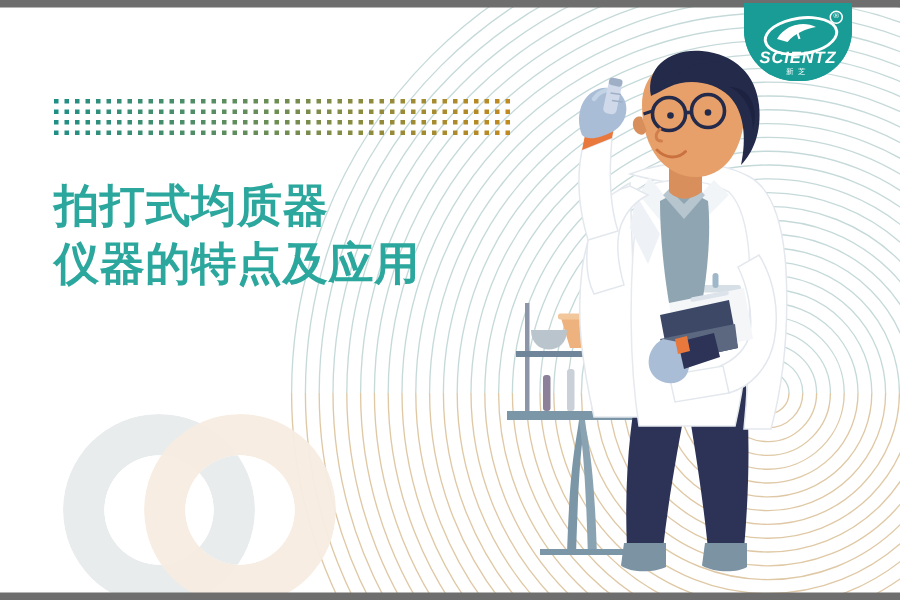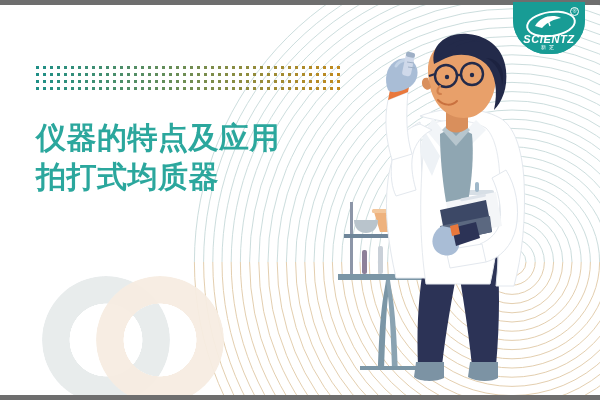--- a/index.html
+++ b/index.html
@@ -56,21 +56,21 @@
   .headline .line{
     display:block;
     font-size:30px;
     font-weight:bold;
     color:#2ba79d;
     white-space:nowrap;
   }
 
   
   .logo{
-    position:absolute;right:15px;top:2px;z-index:70;
+    position:absolute;right:32px;top:2px;z-index:70;
     width:72px;height:52px;
   }
   .logo-shield{
     position:absolute;inset:0;
     background:#189c95;
     border-radius:0 0 34px 34px;
     box-shadow:inset 0 0 0 1px #189c95;
   }
   .logo-ellipse{
     position:absolute;left:13px;top:9px;width:46px;height:22px;
@@ -198,22 +198,22 @@
   <div class="donut warm"></div>
 
   <div class="dotgrid" id="dotgrid">
       <span class="dotrow"><i style="background: rgb(31, 143, 134);"></i><i style="background: rgb(35, 143, 132);"></i><i style="background: rgb(38, 143, 129);"></i><i style="background: rgb(42, 143, 127);"></i><i style="background: rgb(46, 143, 124);"></i><i style="background: rgb(50, 142, 122);"></i><i style="background: rgb(53, 142, 119);"></i><i style="background: rgb(57, 142, 117);"></i><i style="background: rgb(61, 142, 115);"></i><i style="background: rgb(65, 142, 112);"></i><i style="background: rgb(68, 142, 110);"></i><i style="background: rgb(72, 142, 107);"></i><i style="background: rgb(76, 142, 105);"></i><i style="background: rgb(80, 141, 103);"></i><i style="background: rgb(83, 141, 100);"></i><i style="background: rgb(87, 141, 98);"></i><i style="background: rgb(91, 141, 95);"></i><i style="background: rgb(95, 141, 93);"></i><i style="background: rgb(98, 141, 90);"></i><i style="background: rgb(102, 141, 88);"></i><i style="background: rgb(106, 141, 86);"></i><i style="background: rgb(110, 141, 83);"></i><i style="background: rgb(113, 140, 81);"></i><i style="background: rgb(117, 140, 78);"></i><i style="background: rgb(121, 140, 76);"></i><i style="background: rgb(125, 140, 74);"></i><i style="background: rgb(128, 140, 71);"></i><i style="background: rgb(132, 140, 69);"></i><i style="background: rgb(136, 140, 66);"></i><i style="background: rgb(140, 140, 64);"></i><i style="background: rgb(143, 140, 61);"></i><i style="background: rgb(147, 139, 59);"></i><i style="background: rgb(151, 139, 57);"></i><i style="background: rgb(155, 139, 54);"></i><i style="background: rgb(158, 139, 52);"></i><i style="background: rgb(162, 139, 49);"></i><i style="background: rgb(166, 139, 47);"></i><i style="background: rgb(170, 139, 45);"></i><i style="background: rgb(173, 139, 42);"></i><i style="background: rgb(177, 138, 40);"></i><i style="background: rgb(181, 138, 37);"></i><i style="background: rgb(185, 138, 35);"></i><i style="background: rgb(188, 138, 32);"></i><i style="background: rgb(192, 138, 30);"></i></span>
       <span class="dotrow"><i style="background: rgb(31, 143, 134);"></i><i style="background: rgb(35, 143, 132);"></i><i style="background: rgb(38, 143, 129);"></i><i style="background: rgb(42, 143, 127);"></i><i style="background: rgb(46, 143, 124);"></i><i style="background: rgb(50, 142, 122);"></i><i style="background: rgb(53, 142, 119);"></i><i style="background: rgb(57, 142, 117);"></i><i style="background: rgb(61, 142, 115);"></i><i style="background: rgb(65, 142, 112);"></i><i style="background: rgb(68, 142, 110);"></i><i style="background: rgb(72, 142, 107);"></i><i style="background: rgb(76, 142, 105);"></i><i style="background: rgb(80, 141, 103);"></i><i style="background: rgb(83, 141, 100);"></i><i style="background: rgb(87, 141, 98);"></i><i style="background: rgb(91, 141, 95);"></i><i style="background: rgb(95, 141, 93);"></i><i style="background: rgb(98, 141, 90);"></i><i style="background: rgb(102, 141, 88);"></i><i style="background: rgb(106, 141, 86);"></i><i style="background: rgb(110, 141, 83);"></i><i style="background: rgb(113, 140, 81);"></i><i style="background: rgb(117, 140, 78);"></i><i style="background: rgb(121, 140, 76);"></i><i style="background: rgb(125, 140, 74);"></i><i style="background: rgb(128, 140, 71);"></i><i style="background: rgb(132, 140, 69);"></i><i style="background: rgb(136, 140, 66);"></i><i style="background: rgb(140, 140, 64);"></i><i style="background: rgb(143, 140, 61);"></i><i style="background: rgb(147, 139, 59);"></i><i style="background: rgb(151, 139, 57);"></i><i style="background: rgb(155, 139, 54);"></i><i style="background: rgb(158, 139, 52);"></i><i style="background: rgb(162, 139, 49);"></i><i style="background: rgb(166, 139, 47);"></i><i style="background: rgb(170, 139, 45);"></i><i style="background: rgb(173, 139, 42);"></i><i style="background: rgb(177, 138, 40);"></i><i style="background: rgb(181, 138, 37);"></i><i style="background: rgb(185, 138, 35);"></i><i style="background: rgb(188, 138, 32);"></i><i style="background: rgb(192, 138, 30);"></i></span>
       <span class="dotrow"><i style="background: rgb(31, 143, 134);"></i><i style="background: rgb(35, 143, 132);"></i><i style="background: rgb(38, 143, 129);"></i><i style="background: rgb(42, 143, 127);"></i><i style="background: rgb(46, 143, 124);"></i><i style="background: rgb(50, 142, 122);"></i><i style="background: rgb(53, 142, 119);"></i><i style="background: rgb(57, 142, 117);"></i><i style="background: rgb(61, 142, 115);"></i><i style="background: rgb(65, 142, 112);"></i><i style="background: rgb(68, 142, 110);"></i><i style="background: rgb(72, 142, 107);"></i><i style="background: rgb(76, 142, 105);"></i><i style="background: rgb(80, 141, 103);"></i><i style="background: rgb(83, 141, 100);"></i><i style="background: rgb(87, 141, 98);"></i><i style="background: rgb(91, 141, 95);"></i><i style="background: rgb(95, 141, 93);"></i><i style="background: rgb(98, 141, 90);"></i><i style="background: rgb(102, 141, 88);"></i><i style="background: rgb(106, 141, 86);"></i><i style="background: rgb(110, 141, 83);"></i><i style="background: rgb(113, 140, 81);"></i><i style="background: rgb(117, 140, 78);"></i><i style="background: rgb(121, 140, 76);"></i><i style="background: rgb(125, 140, 74);"></i><i style="background: rgb(128, 140, 71);"></i><i style="background: rgb(132, 140, 69);"></i><i style="background: rgb(136, 140, 66);"></i><i style="background: rgb(140, 140, 64);"></i><i style="background: rgb(143, 140, 61);"></i><i style="background: rgb(147, 139, 59);"></i><i style="background: rgb(151, 139, 57);"></i><i style="background: rgb(155, 139, 54);"></i><i style="background: rgb(158, 139, 52);"></i><i style="background: rgb(162, 139, 49);"></i><i style="background: rgb(166, 139, 47);"></i><i style="background: rgb(170, 139, 45);"></i><i style="background: rgb(173, 139, 42);"></i><i style="background: rgb(177, 138, 40);"></i><i style="background: rgb(181, 138, 37);"></i><i style="background: rgb(185, 138, 35);"></i><i style="background: rgb(188, 138, 32);"></i><i style="background: rgb(192, 138, 30);"></i></span>
       <span class="dotrow"><i style="background: rgb(31, 143, 134);"></i><i style="background: rgb(35, 143, 132);"></i><i style="background: rgb(38, 143, 129);"></i><i style="background: rgb(42, 143, 127);"></i><i style="background: rgb(46, 143, 124);"></i><i style="background: rgb(50, 142, 122);"></i><i style="background: rgb(53, 142, 119);"></i><i style="background: rgb(57, 142, 117);"></i><i style="background: rgb(61, 142, 115);"></i><i style="background: rgb(65, 142, 112);"></i><i style="background: rgb(68, 142, 110);"></i><i style="background: rgb(72, 142, 107);"></i><i style="background: rgb(76, 142, 105);"></i><i style="background: rgb(80, 141, 103);"></i><i style="background: rgb(83, 141, 100);"></i><i style="background: rgb(87, 141, 98);"></i><i style="background: rgb(91, 141, 95);"></i><i style="background: rgb(95, 141, 93);"></i><i style="background: rgb(98, 141, 90);"></i><i style="background: rgb(102, 141, 88);"></i><i style="background: rgb(106, 141, 86);"></i><i style="background: rgb(110, 141, 83);"></i><i style="background: rgb(113, 140, 81);"></i><i style="background: rgb(117, 140, 78);"></i><i style="background: rgb(121, 140, 76);"></i><i style="background: rgb(125, 140, 74);"></i><i style="background: rgb(128, 140, 71);"></i><i style="background: rgb(132, 140, 69);"></i><i style="background: rgb(136, 140, 66);"></i><i style="background: rgb(140, 140, 64);"></i><i style="background: rgb(143, 140, 61);"></i><i style="background: rgb(147, 139, 59);"></i><i style="background: rgb(151, 139, 57);"></i><i style="background: rgb(155, 139, 54);"></i><i style="background: rgb(158, 139, 52);"></i><i style="background: rgb(162, 139, 49);"></i><i style="background: rgb(166, 139, 47);"></i><i style="background: rgb(170, 139, 45);"></i><i style="background: rgb(173, 139, 42);"></i><i style="background: rgb(177, 138, 40);"></i><i style="background: rgb(181, 138, 37);"></i><i style="background: rgb(185, 138, 35);"></i><i style="background: rgb(188, 138, 32);"></i><i style="background: rgb(192, 138, 30);"></i></span>
     </div>
 
   <div class="headline">
+    <span class="line">拍打式均质器</span>
     <span class="line">仪器的特点及应用</span>
-    <span class="line">拍打式均质器</span>
   </div>
 
   <svg class="illo" viewBox="0 0 300 370">
 
     <g>
 
       <rect x="50" y="172" width="3" height="76" fill="#8d96a8"></rect>
       <rect x="128" y="172" width="3" height="76" fill="#8d96a8"></rect>
 
       <rect x="44" y="204" width="92" height="4" fill="#6f869a"></rect>

